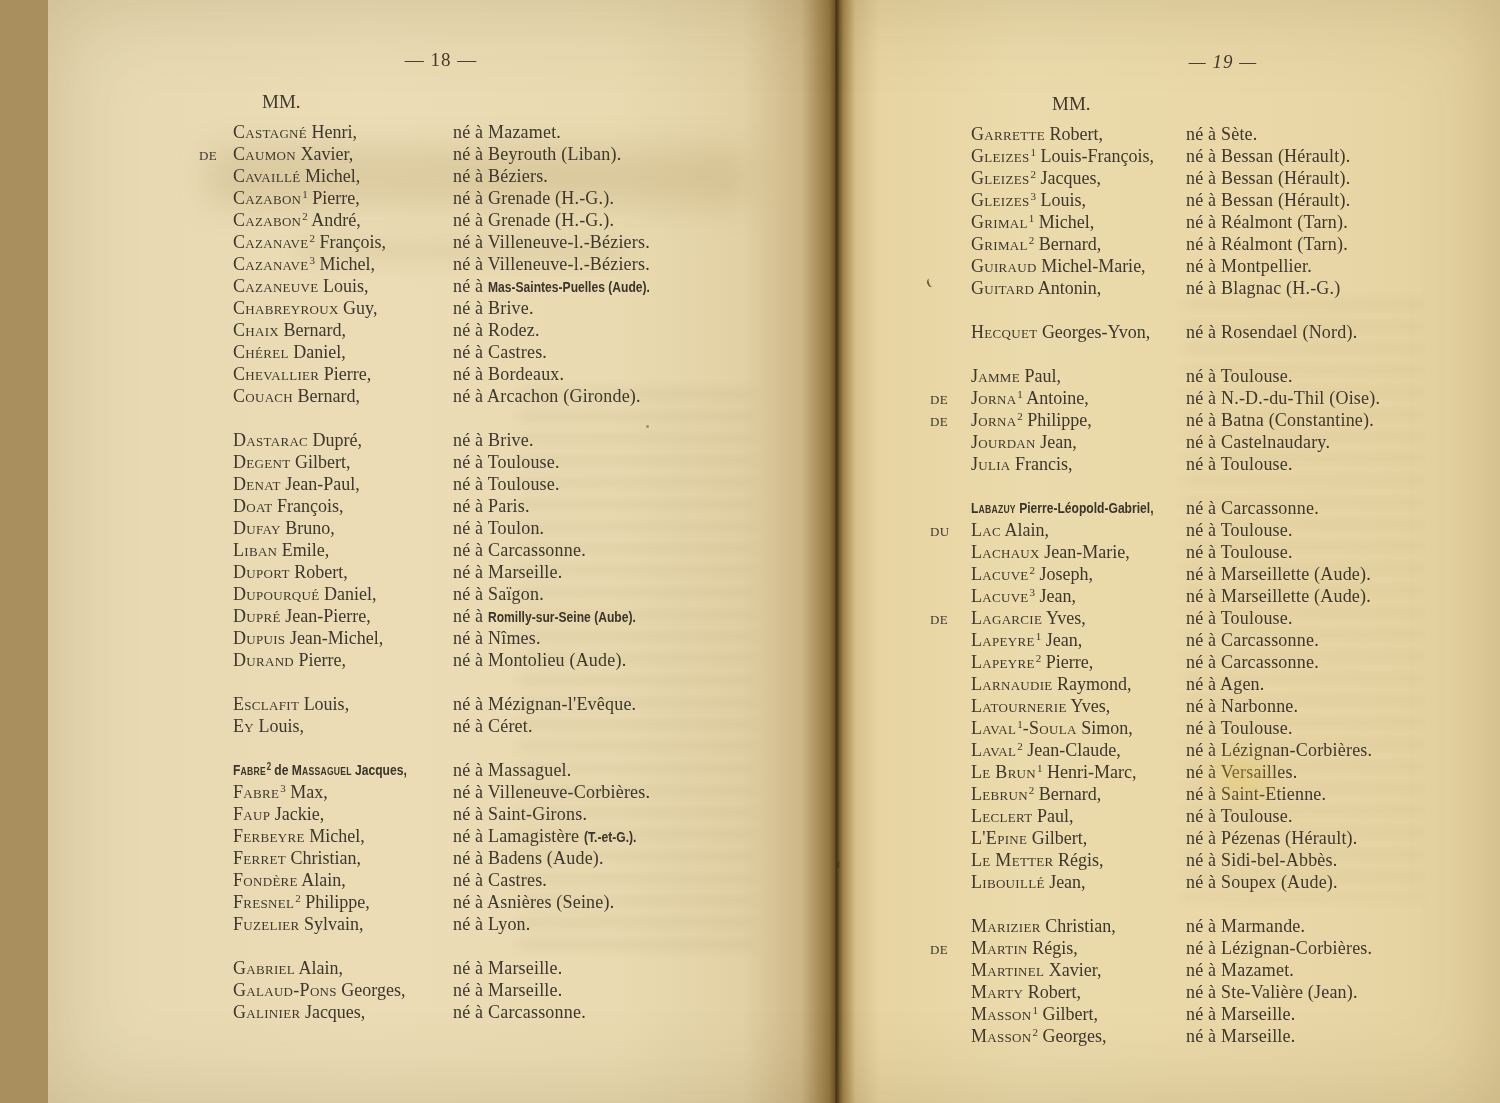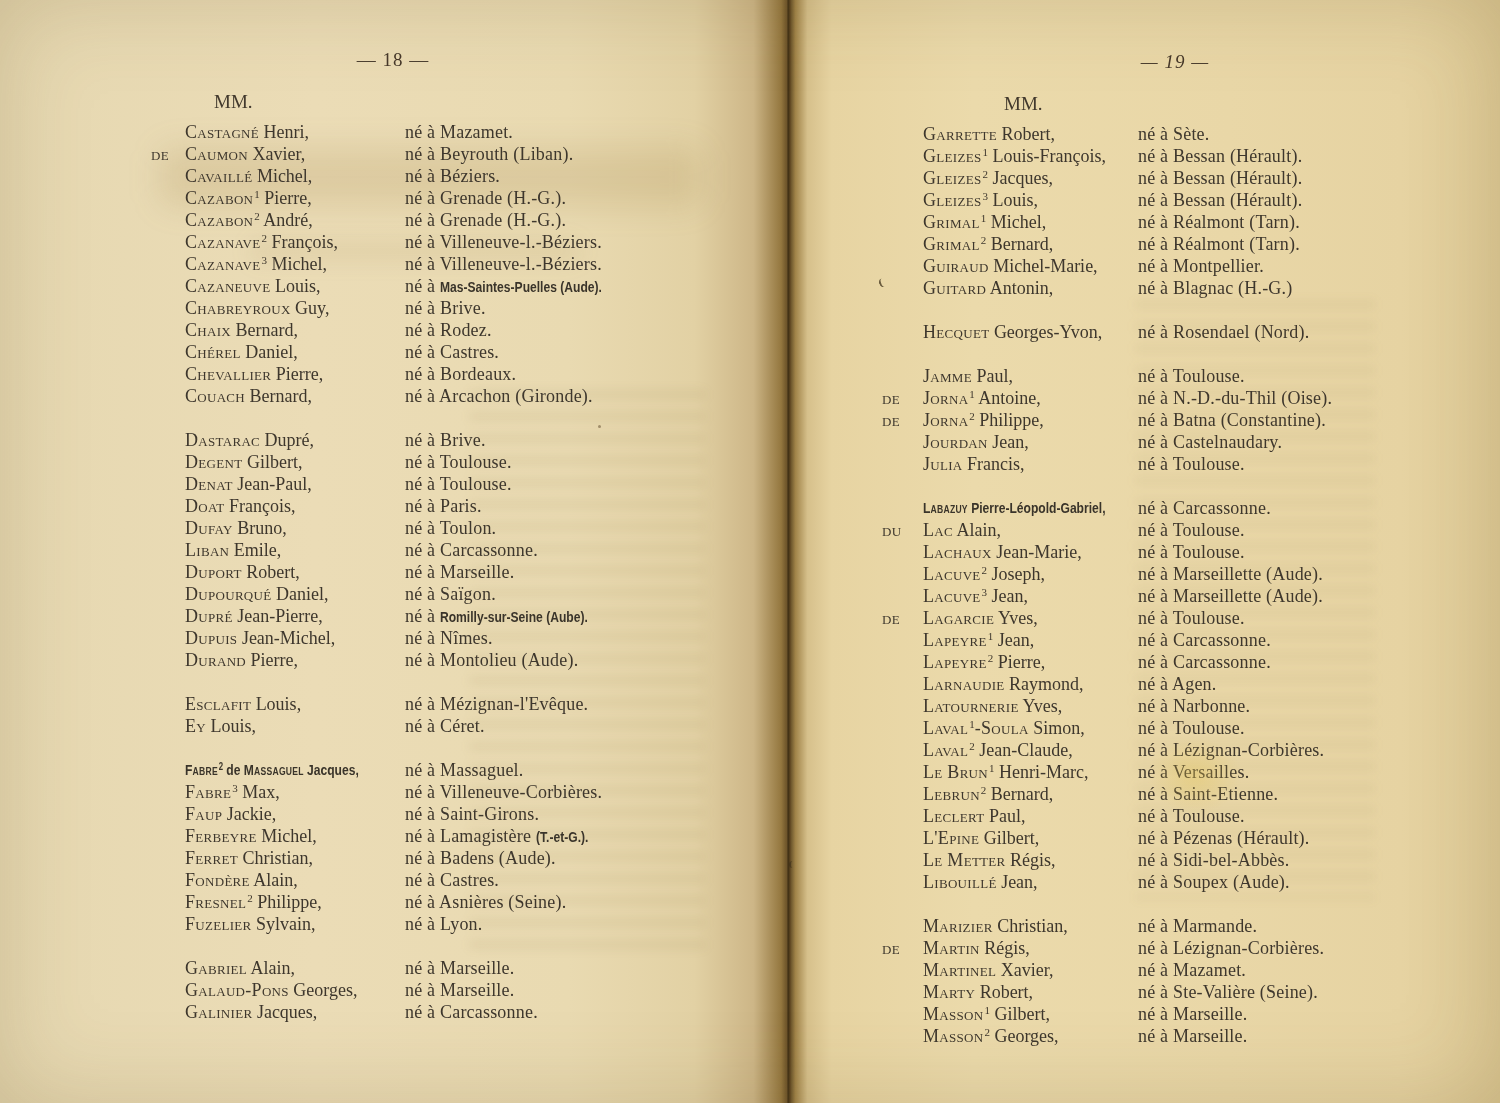--- a/index.html
+++ b/index.html
@@ -2,21 +2,21 @@
 <html><head>
 <meta charset="utf-8">
 <style>
   html,body{margin:0;padding:0;}
   body{
     width:1500px;height:1103px;position:relative;overflow:hidden;
     background:#a98f5e;
     font-family:"Liberation Serif","DejaVu Serif",serif;
     color:#3e372d;
   }
-  .scan{position:absolute;inset:0;}
+  .scan{position:absolute;inset:0;margin-left:48px;}
   
   .page{position:absolute;top:0;height:1103px;}
   .page-left{
     left:0;width:789px;
     background:linear-gradient(90deg,#e6d8b1 0%,#ebdcb6 40%,#e9dab1 72%,#e2d1a4 88%,#cdb687 95.5%,#94773f 99%,#5d4520 100%);
   }
   .page-right{
     left:789px;width:711px;
     background:linear-gradient(90deg,#53401e 0%,#a08348 0.9%,#d6c08b 2.6%,#e7d4a2 6%,#ebdaab 26%,#e9d7a7 62%,#e6d3a2 86%,#dfcb97 100%);
   }
@@ -401,21 +401,21 @@
           <span class="pre">de</span>
           <span class="nm"><span class="sc">Martin</span><span> Régis,</span></span>
           <span class="born"><span class="ne">né à </span><span>Lézignan-Corbières.</span></span>
         </div>
         <div class="row">
           <span class="nm"><span class="sc">Martinel</span><span> Xavier,</span></span>
           <span class="born"><span class="ne">né à </span><span>Mazamet.</span></span>
         </div>
         <div class="row">
           <span class="nm"><span class="sc">Marty</span><span> Robert,</span></span>
-          <span class="born"><span class="ne">né à </span><span>Ste-Valière (Seine).</span></span>
+          <span class="born"><span class="ne">né à </span><span>Ste-Valière (Jean).</span></span>
         </div>
         <div class="row">
           <span class="nm"><span class="sc">Masson</span><span class="sup">1</span><span> Gilbert,</span></span>
           <span class="born"><span class="ne">né à </span><span>Marseille.</span></span>
         </div>
         <div class="row">
           <span class="nm"><span class="sc">Masson</span><span class="sup">2</span><span> Georges,</span></span>
           <span class="born"><span class="ne">né à </span><span>Marseille.</span></span>
         </div>
       </div>

